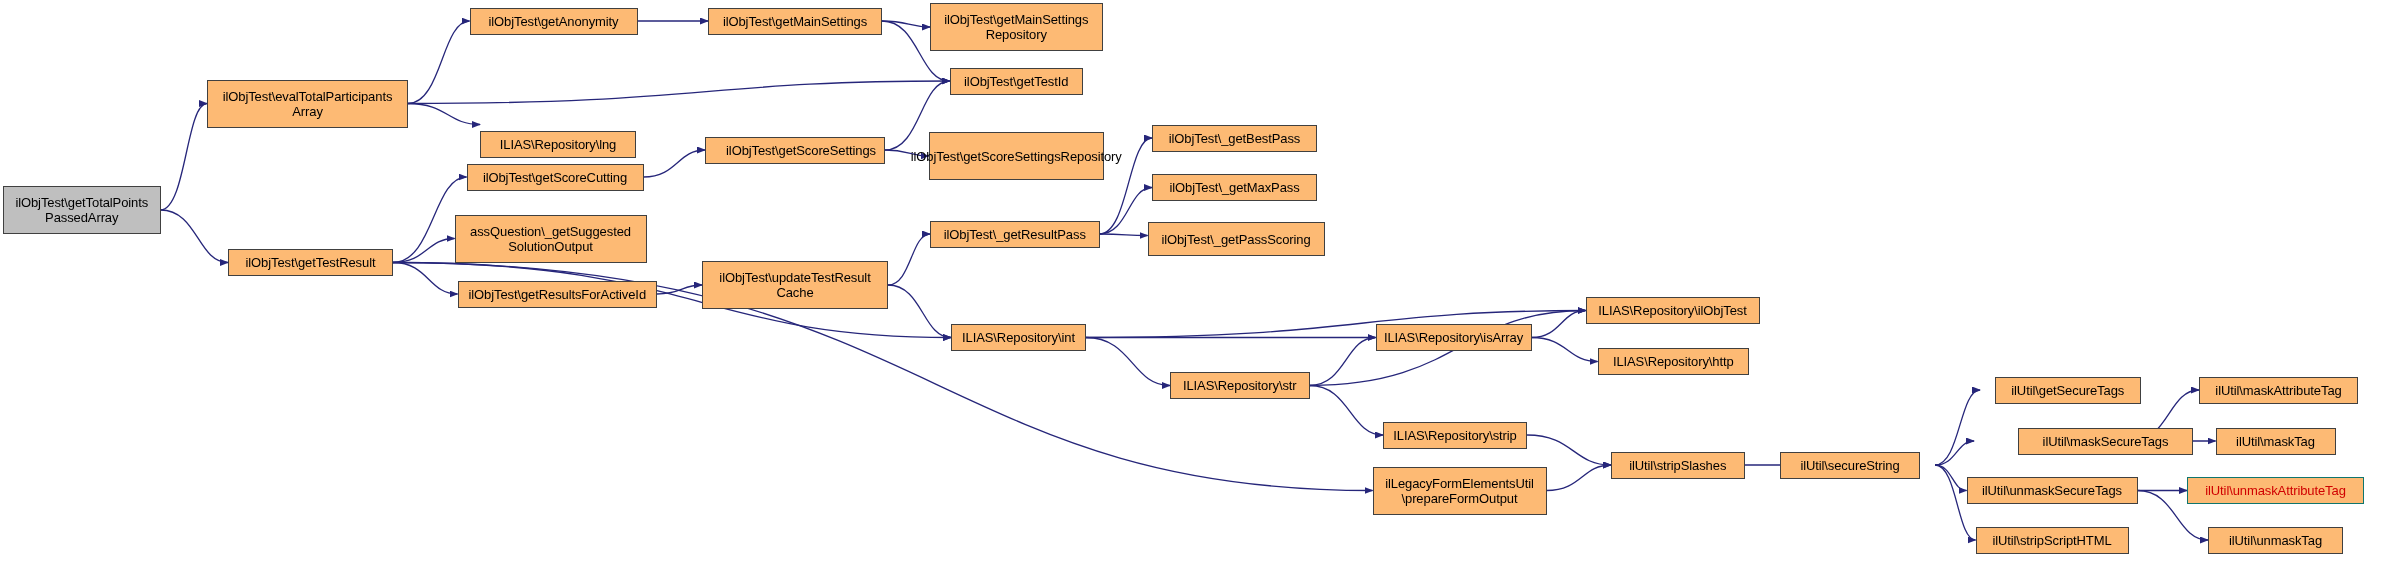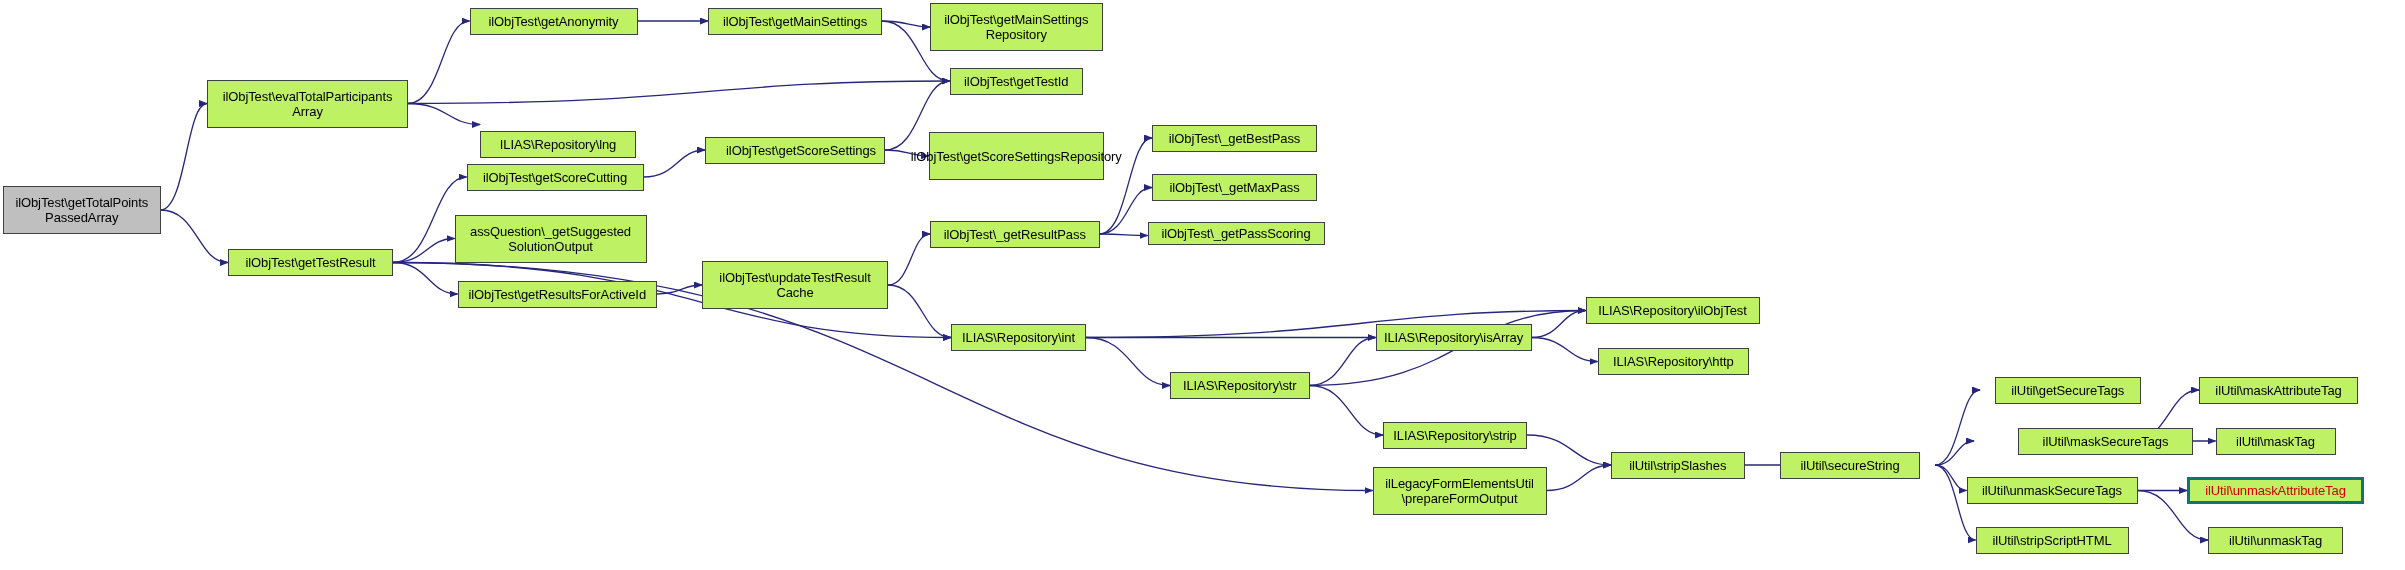--- a/index.html
+++ b/index.html
@@ -9,38 +9,38 @@
     height:570px;
     background:#ffffff;
     font-family:"Liberation Sans", sans-serif;
     overflow:hidden;
   }
   #edges{position:absolute;left:0;top:0;width:2405px;height:570px;}
   .node{
     position:absolute;
     box-sizing:border-box;
     border:1px solid #404040;
-    background:#bef264;
+    background:#fdba74;
     color:#000000;
     font-size:13px;
     line-height:15px;
     text-align:center;
     display:flex;
     align-items:center;
     justify-content:center;
     white-space:pre-line;
     letter-spacing:-0.1px;
     padding:0 3px;
   }
   .node.root{
     background:#bfbfbf;
     border:1px solid #404040;
   }
   .node.highlight{
-    border:3px solid #0f766e;
+    border:1px solid #0f766e;
     color:#d00000;
   }
 </style>
 </head>
 <body>
 
 <div id="canvas">
   <svg id="edges" xmlns="http://www.w3.org/2000/svg">
     <defs>
       <marker id="arrow" markerWidth="9" markerHeight="7" refX="8" refY="3.5" orient="auto" markerUnits="userSpaceOnUse">
@@ -108,21 +108,21 @@
       <div class="node" style="left: 702px; top: 261px; width: 186px; height: 48px;">ilObjTest\updateTestResult
 Cache</div>
       <div class="node" style="left: 930px; top: 3px; width: 172.5px; height: 48px;">ilObjTest\getMainSettings
 Repository</div>
       <div class="node" style="left: 949.5px; top: 67.5px; width: 133.5px; height: 27px;">ilObjTest\getTestId</div>
       <div class="node" style="left: 928.5px; top: 132px; width: 175.5px; height: 48px;">ilObjTest\getScoreSettingsRepository</div>
       <div class="node" style="left: 930px; top: 220.5px; width: 169.5px; height: 27px;">ilObjTest\_getResultPass</div>
       <div class="node" style="left: 951px; top: 324px; width: 135px; height: 27px;">ILIAS\Repository\int</div>
       <div class="node" style="left: 1152px; top: 124.5px; width: 165px; height: 27px;">ilObjTest\_getBestPass</div>
       <div class="node" style="left: 1152px; top: 174px; width: 165px; height: 27px;">ilObjTest\_getMaxPass</div>
-      <div class="node" style="left: 1147.5px; top: 222px; width: 177px; height: 23px;">ilObjTest\_getPassScoring</div>
+      <div class="node" style="left: 1147.5px; top: 222px; width: 177px; height: 34px;">ilObjTest\_getPassScoring</div>
       <div class="node" style="left: 1170px; top: 372px; width: 139.5px; height: 27px;">ILIAS\Repository\str</div>
       <div class="node" style="left: 1375.5px; top: 324px; width: 156px; height: 27px;">ILIAS\Repository\isArray</div>
       <div class="node" style="left: 1383px; top: 421.5px; width: 144px; height: 27px;">ILIAS\Repository\strip</div>
       <div class="node" style="left: 1372.5px; top: 466.5px; width: 174px; height: 48px;">ilLegacyFormElementsUtil
 \prepareFormOutput</div>
       <div class="node" style="left: 1585.5px; top: 297px; width: 174px; height: 27px;">ILIAS\Repository\ilObjTest</div>
       <div class="node" style="left: 1597.5px; top: 348px; width: 151.5px; height: 27px;">ILIAS\Repository\http</div>
       <div class="node" style="left: 1611px; top: 451.5px; width: 133.5px; height: 27px;">ilUtil\stripSlashes</div>
       <div class="node" style="left: 1780px; top: 451.5px; width: 140px; height: 27px;">ilUtil\secureString</div>
       <div class="node" style="left: 1980px; top: 376.5px; width: 145.5px; height: 27px; margin-left: 15px;">ilUtil\getSecureTags</div>

